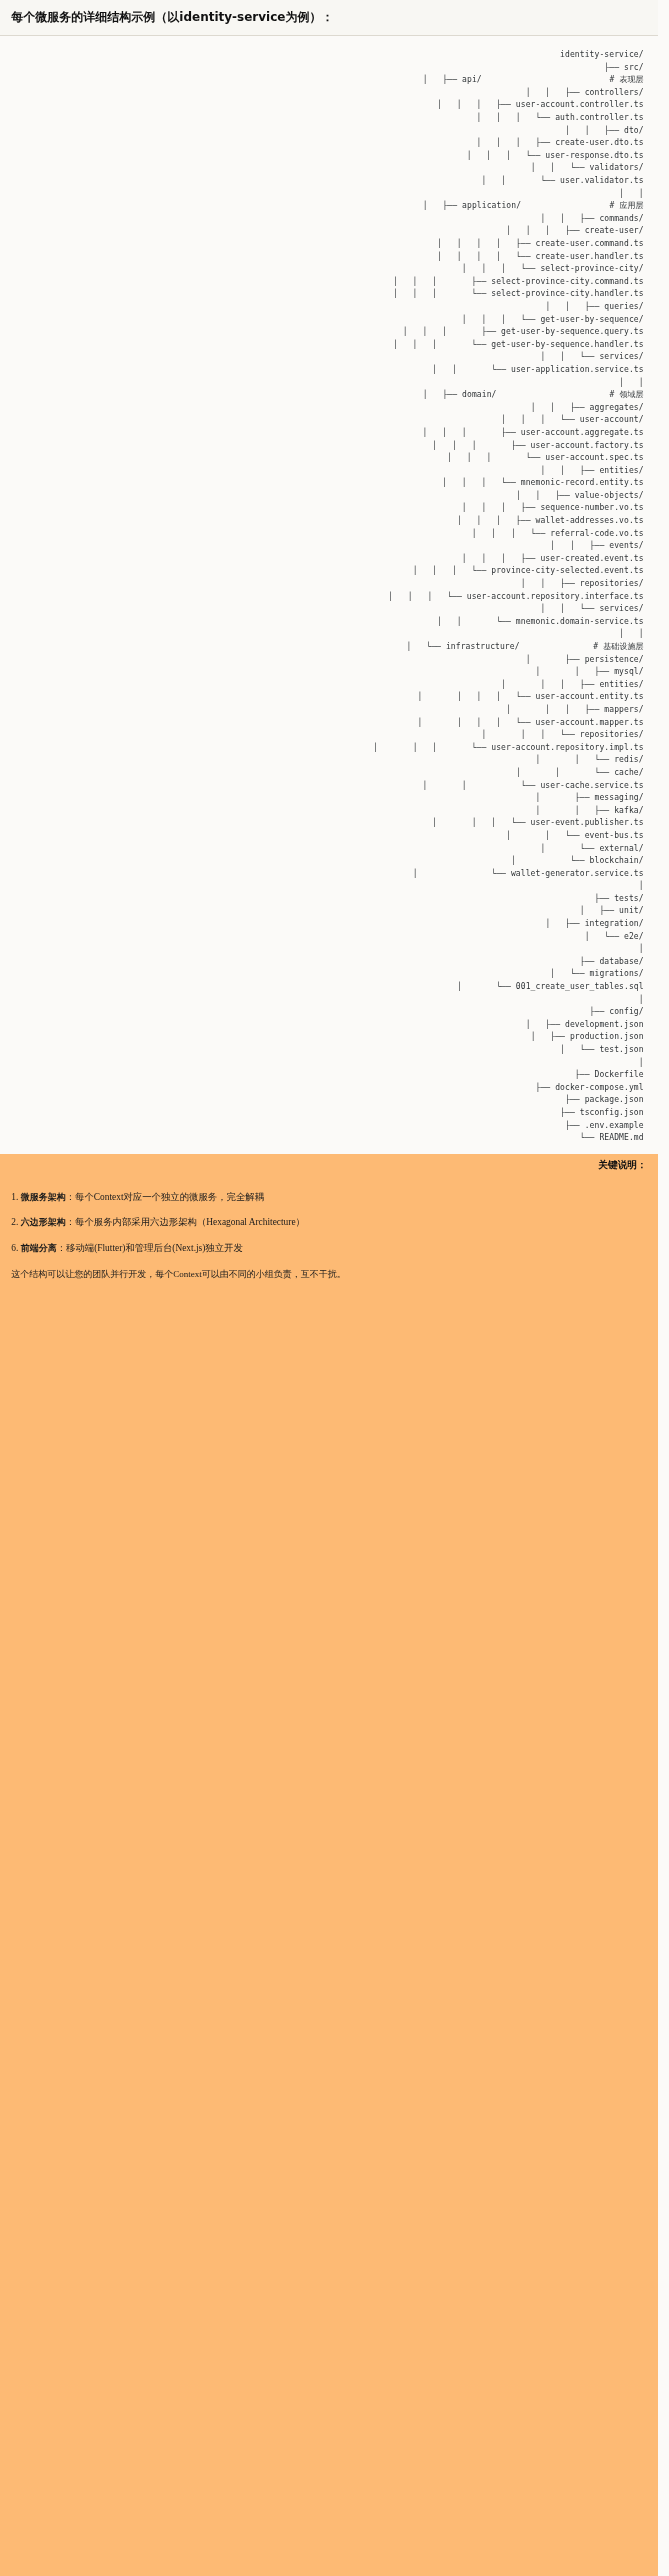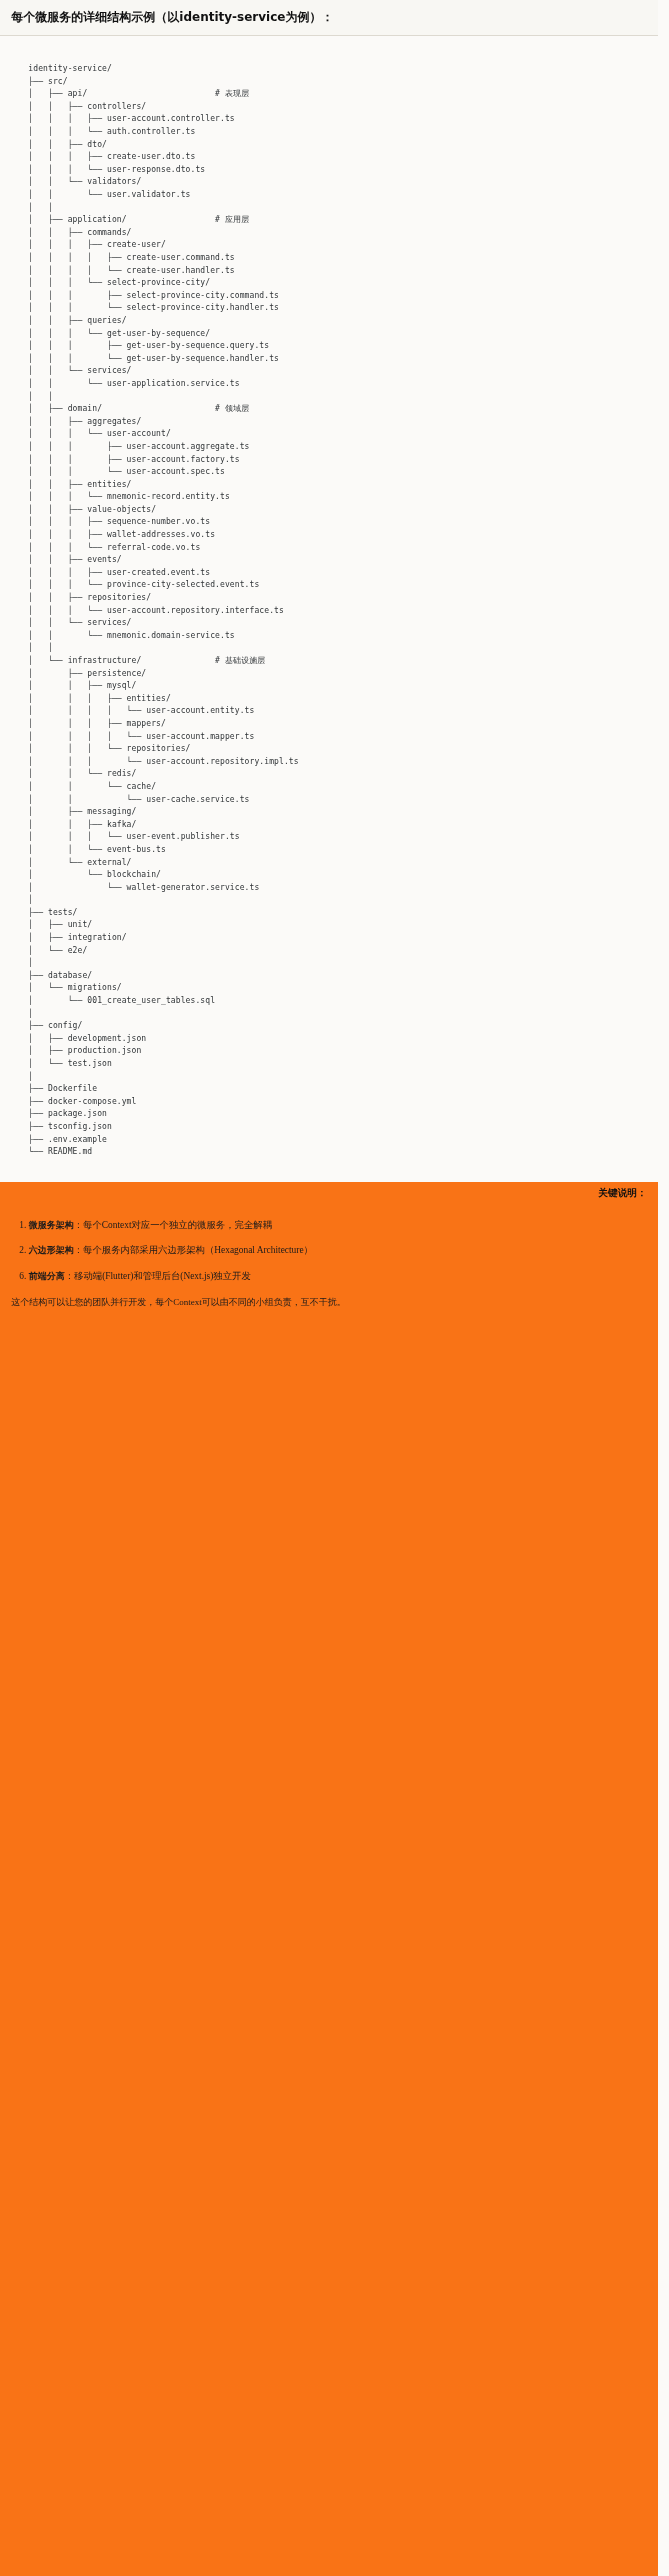--- a/index.html
+++ b/index.html
@@ -3,21 +3,21 @@
 <meta charset="utf-8">
 <style>
   html,body{margin:0;padding:0;}
   body{
     width:669px;
     background:#fbfaf8;
     font-family:"Liberation Serif", serif;
     color:#1b1b1b;
     -webkit-font-smoothing:antialiased;
   }
-  .page{width:658px;min-height:2576px;box-sizing:border-box;background:#f97316;}
+  .page{width:658px;min-height:2576px;box-sizing:border-box;background:#fdba74;}
 
   
   .header{
     background:#f8f7f3;
     border-bottom:0.6px solid #ddd9d0;
     padding:8.8px 11.3px 10px 11.3px;
     box-sizing:border-box;
   }
   .header h1{
     margin:0;
@@ -29,47 +29,48 @@
     color:#111;
   }
 
   
   .tree-wrap{
     padding:10px 11.3px 6.3px 11.3px;
     box-sizing:border-box;
     background:#fbfaf8;
   }
   pre.tree{
-    margin:17px;
+    margin:3px;
     font-family:"DejaVu Sans Mono","Liberation Mono",monospace;
     font-size:8px;
     line-height:12.6px;
     color:#2f3336;
     white-space:pre;
     letter-spacing:0.1px;
+    text-align:right;
   }
 
   
   .notes{
     padding:3.8px 11.3px 6.3px 11.3px;
     box-sizing:border-box;
   }
   .notes h2{
     margin:0 0 19px 0;
     font-family:"DejaVu Sans","Liberation Sans",sans-serif;
     font-weight:bold;
     font-size:9.7px;
     line-height:13.8px;
     color:#111;
     text-align:right;
   }
   .note-item{
     font-size:9.4px;
     line-height:13.8px;
-    margin:0 0 12px 8px;
+    margin:0 0 12px 0;
     color:#1b1b1b;
   }
   .note-item .num{font-family:"Liberation Serif",serif;}
   .note-item .lbl{
     font-family:"DejaVu Sans","Liberation Sans",sans-serif;
     font-weight:bold;
     font-size:9px;
   }
   .closing{
     font-size:9px;

